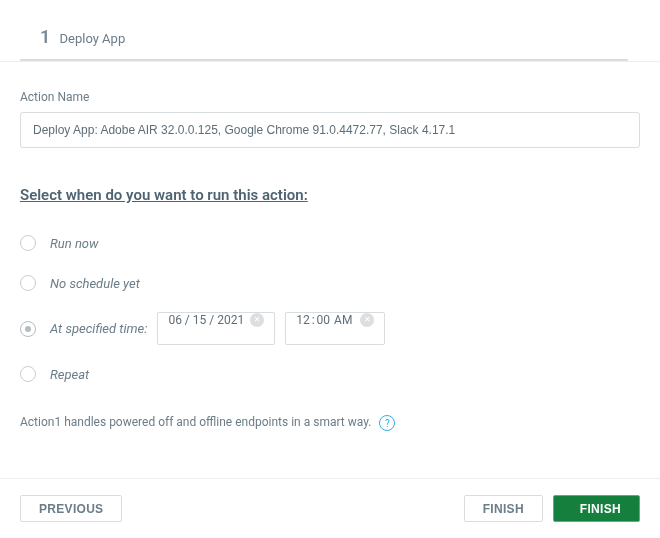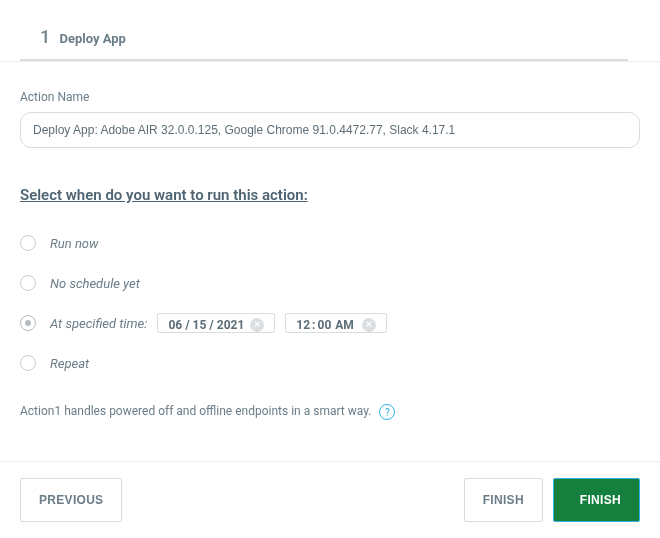--- a/index.html
+++ b/index.html
@@ -25,35 +25,35 @@
       cursor: default;
     }
     .step.active { border-bottom-color: #2db2e3; color: #2db2e3; }
     .step-num {
       font-size: 18px;
       font-weight: 600;
       color: #7a8a94;
       margin-right: 6px;
     }
     .step.active .step-num { color: #2db2e3; }
-    .step-title { color: #6b7d88; font-weight: 700; }
+    .step-title { color: #6b7d88; font-weight: 400; }
     .step.active .step-title { color: #2db2e3; }
 
     .content { padding: 28px 20px 0 20px; }
 
     .field-label {
       font-size: 12px;
       color: #6b7d88;
       margin-bottom: 8px;
     }
     .text-input {
       width: 100%;
       height: 36px;
       border: 1px solid #d9dde0;
-      border-radius: 11px;
+      border-radius: 3px;
       padding: 16px 12px;
       font-size: 12px;
       color: #5e6e78;
       outline: none;
     }
 
     .section-heading {
       margin-top: 38px;
       font-size: 15px;
       font-weight: 600;
@@ -97,28 +97,27 @@
 
     .datetime-group {
       display: inline-flex;
       align-items: center;
       margin-left: 10px;
       gap: 10px;
     }
     .date-box, .time-box {
       border: 1px solid #d9dde0;
       border-radius: 2px;
-      height: 20px;
-      display: flex;
-      align-items: flex-end;
+      height: 33px;
+      display: flex;
+      align-items: flex-start;
       padding: 0 10px;
       font-size: 12px;
       color: #5e6e78;
       gap: 6px;
-      font-weight: bold;
     }
     .clear-btn {
       width: 14px;
       height: 14px;
       background: #dcdfe2;
       border-radius: 50%;
       display: flex;
       align-items: center;
       justify-content: center;
       cursor: pointer;
@@ -160,21 +159,21 @@
       left: 0;
       right: 0;
       border-top: 1px solid #eceff1;
       padding: 16px 20px;
       display: flex;
       align-items: center;
       justify-content: space-between;
     }
     .footer-right { display:flex; gap:10px; }
     .btn {
-      height: 44px;
+      height: 27px;
       padding: 0 18px;
       border: 1px solid #d9dde0;
       background: #fff;
       border-radius: 2px;
       font-size: 12px;
       font-weight: 600;
       color: #6b7d88;
       letter-spacing: 0.3px;
       cursor: pointer;
     }

